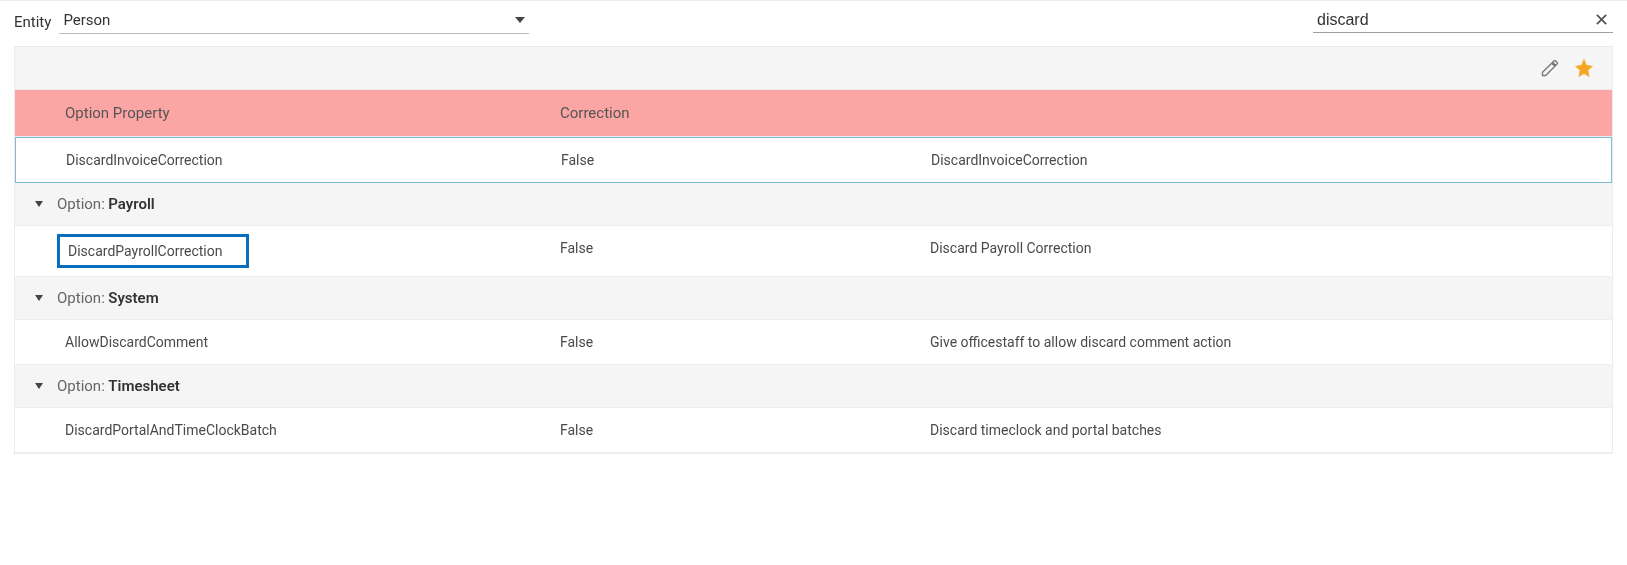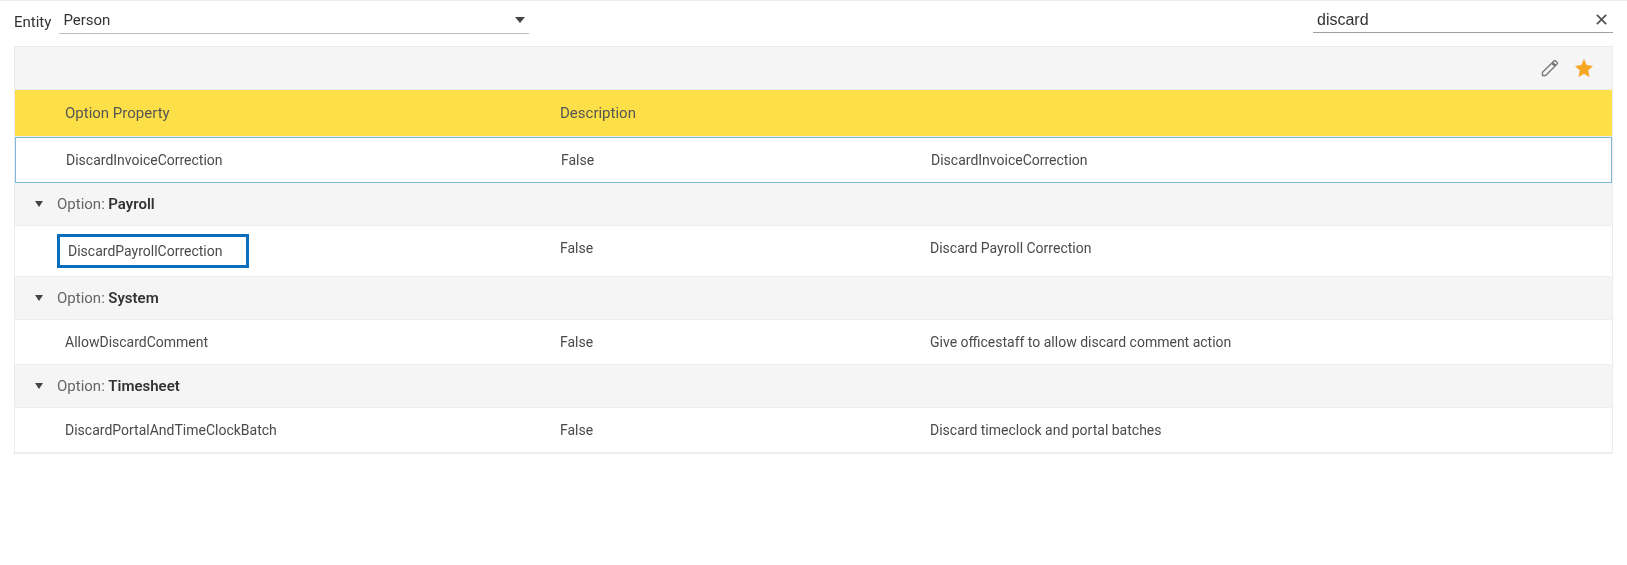--- a/index.html
+++ b/index.html
@@ -78,21 +78,21 @@
     padding: 0 18px;
     gap: 14px;
   }
   .toolbar svg { width: 20px; height: 20px; cursor: pointer; }
   .icon-edit { stroke: #777; fill: none; stroke-width: 1.6; }
   .icon-star { fill: #f5a623; stroke: #f5a623; }
 
   
   .header-row {
     display: flex;
-    background: #fde047;
+    background: #fca5a5;
     margin: 0 14px;
     border: 1px solid #ececec;
     border-top: none;
     font-size: 15px;
     color: #555;
   }
   .col-prop { width: 545px; padding: 14px 0 14px 50px; }
   .col-val  { width: 370px; padding: 14px 0; }
   .col-desc { flex: 1; padding: 14px 0; }
 
@@ -156,21 +156,21 @@
   <svg viewBox="0 0 24 24" class="icon-edit">
     <path d="M3 17.25V21h3.75L17.81 9.94l-3.75-3.75L3 17.25zM20.71 7.04a1 1 0 0 0 0-1.41l-2.34-2.34a1 1 0 0 0-1.41 0l-1.83 1.83 3.75 3.75 1.83-1.83z"></path>
   </svg>
   <svg viewBox="0 0 24 24" class="icon-star">
     <path d="M12 2l2.9 6.9L22 10l-5.5 4.8L18 22l-6-3.6L6 22l1.5-7.2L2 10l7.1-1.1z"></path>
   </svg>
 </div>
 
 <div class="header-row">
   <div class="col-prop">Option Property</div>
-  <div class="col-desc">Description</div>
+  <div class="col-desc">Correction</div>
 </div>
 
 <div class="grid-body" id="grid-body">
     <div class="data-row selected">
       <div class="cell cell-prop">DiscardInvoiceCorrection</div>
       <div class="cell cell-val">False</div>
       <div class="cell cell-desc">DiscardInvoiceCorrection</div>
     </div>
     <div class="group-header">
       <span class="tri"></span>

